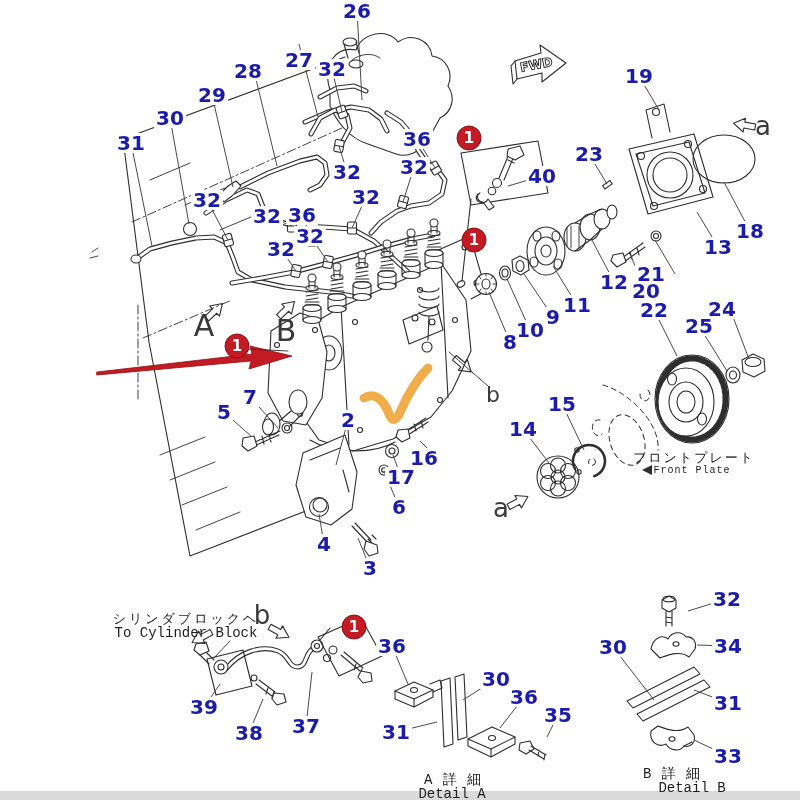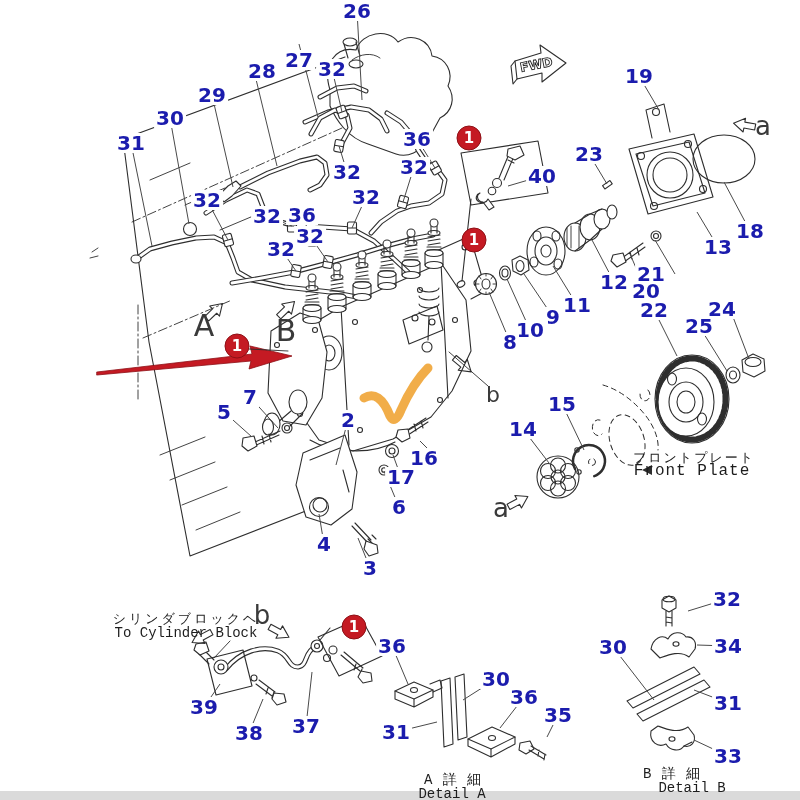--- a/index.html
+++ b/index.html
@@ -401,21 +401,21 @@
       </g>
     </svg>
 
 <svg id="wmcheck" width="800" height="800" viewBox="0 0 800 800">
   <path d="M364,398 C374,392 383,398 390,416 C393,422 397,420 401,410 C409,392 418,378 428,368" fill="none" style="stroke:var(--check-orange)" stroke-width="9" stroke-linecap="round" opacity="0.92"></path>
 </svg>
 
 <div id="labels">
       <div class="plabel" style="left: 357px; top: 11px;">26</div>
       <div class="plabel" style="left: 299px; top: 44px; margin-top: 16px;">27</div>
-      <div class="plabel" style="left: 262px; top: 71px;">28</div>
+      <div class="plabel" style="left: 248px; top: 71px;">28</div>
       <div class="plabel" style="left: 212px; top: 95px;">29</div>
       <div class="plabel" style="left: 170px; top: 118px;">30</div>
       <div class="plabel" style="left: 131px; top: 143px;">31</div>
       <div class="plabel" style="left: 332px; top: 69px;">32</div>
       <div class="plabel" style="left: 347px; top: 172px;">32</div>
       <div class="plabel" style="left: 366px; top: 197px;">32</div>
       <div class="plabel" style="left: 417px; top: 139px;">36</div>
       <div class="plabel" style="left: 414px; top: 167px;">32</div>
       <div class="plabel" style="left: 207px; top: 200px;">32</div>
       <div class="plabel" style="left: 267px; top: 216px;">32</div>
@@ -466,20 +466,20 @@
       <div class="callout" style="left: 354px; top: 627px;">1</div>
       <div class="vletter" style="left: 204px; top: 326px; font-size: 30px;">A</div>
       <div class="vletter" style="left: 286px; top: 331px; font-size: 30px;">B</div>
       <div class="vletter" style="left: 763px; top: 126px; font-size: 26px;">a</div>
       <div class="vletter" style="left: 501px; top: 508px; font-size: 26px;">a</div>
       <div class="vletter" style="left: 262px; top: 615px; font-size: 26px;">b</div>
       <div class="vletter" style="left: 493px; top: 395px; font-size: 22px;">b</div>
       <div class="note" style="left: 186px; top: 618px; font-size: 13px; letter-spacing: 3px;">シリンダブロックヘ</div>
       <div class="note mono" style="left: 186px; top: 633px; font-size: 14px; letter-spacing: 0px;">To Cylinder Block</div>
       <div class="note" style="left: 694px; top: 457px; font-size: 13px; letter-spacing: 2px;">フロントプレート</div>
-      <div class="note mono" style="left: 692px; top: 471px; font-size: 16px; letter-spacing: 1px;">Front Plate</div>
+      <div class="note mono" style="left: 692px; top: 471px; font-size: 10px; letter-spacing: 1px;">Front Plate</div>
       <div class="note mono" style="left: 453px; top: 780px; font-size: 14px; letter-spacing: 1px;">A 詳 細</div>
       <div class="note mono" style="left: 452px; top: 794px; font-size: 14px; letter-spacing: 0px;">Detail A</div>
       <div class="note mono" style="left: 672px; top: 774px; font-size: 14px; letter-spacing: 1px;">B 詳 細</div>
       <div class="note mono" style="left: 692px; top: 788px; font-size: 14px; letter-spacing: 0px;">Detail B</div>
     </div>
 <div id="footerbar"></div>
 </div>
 
 </body></html>

